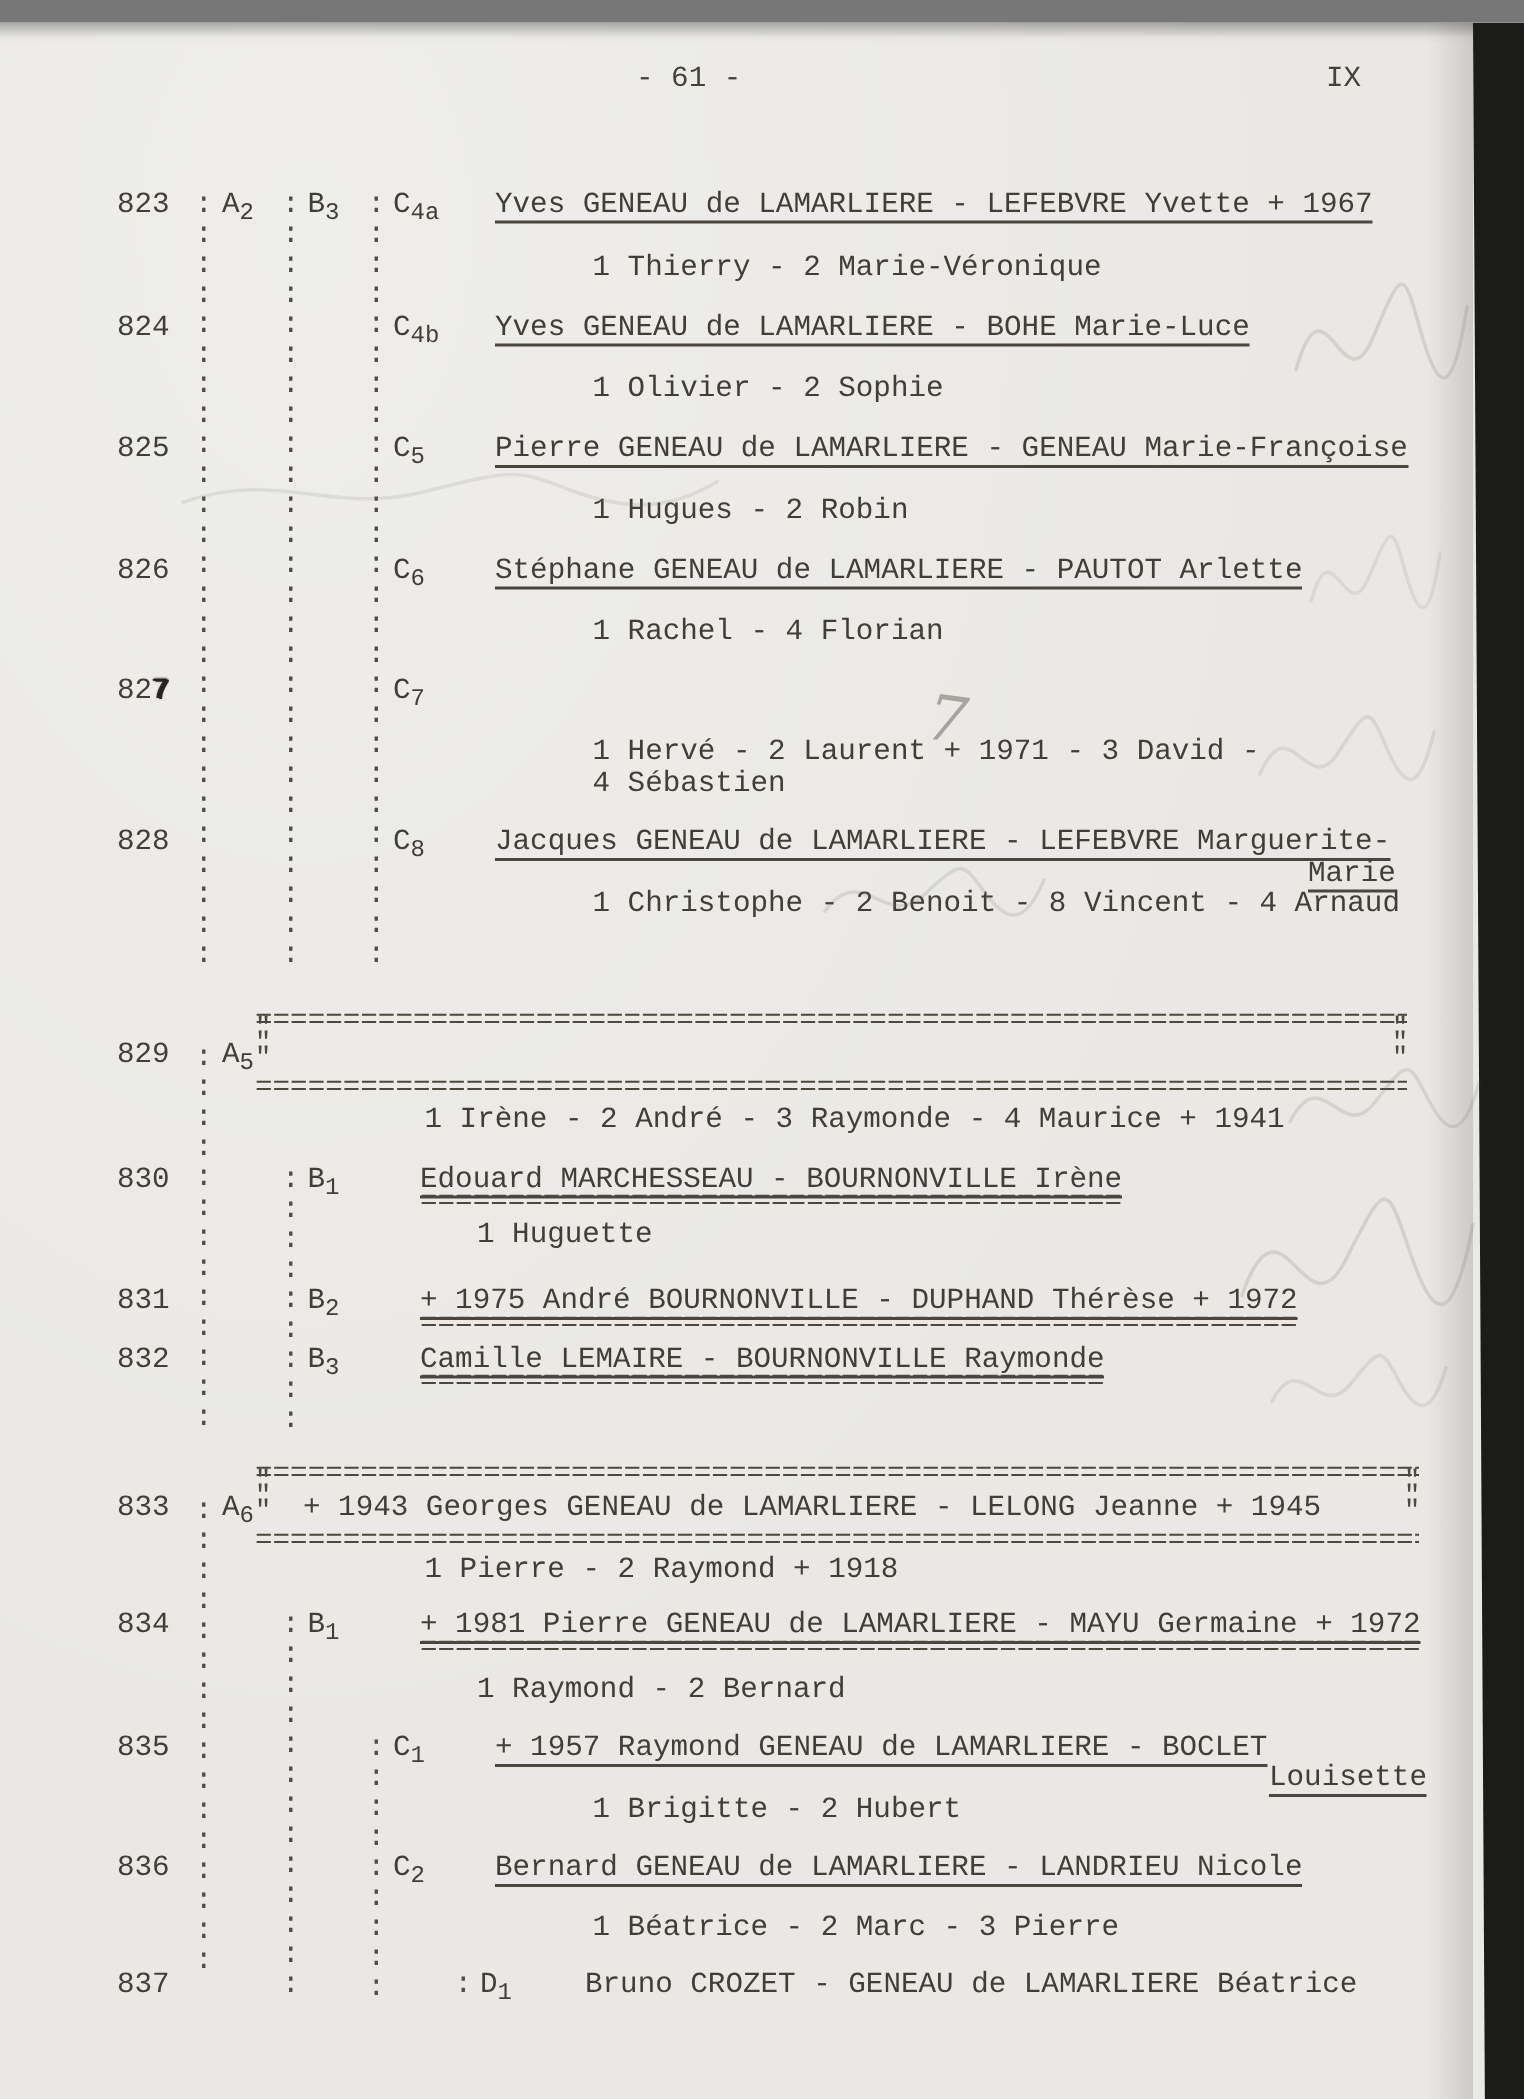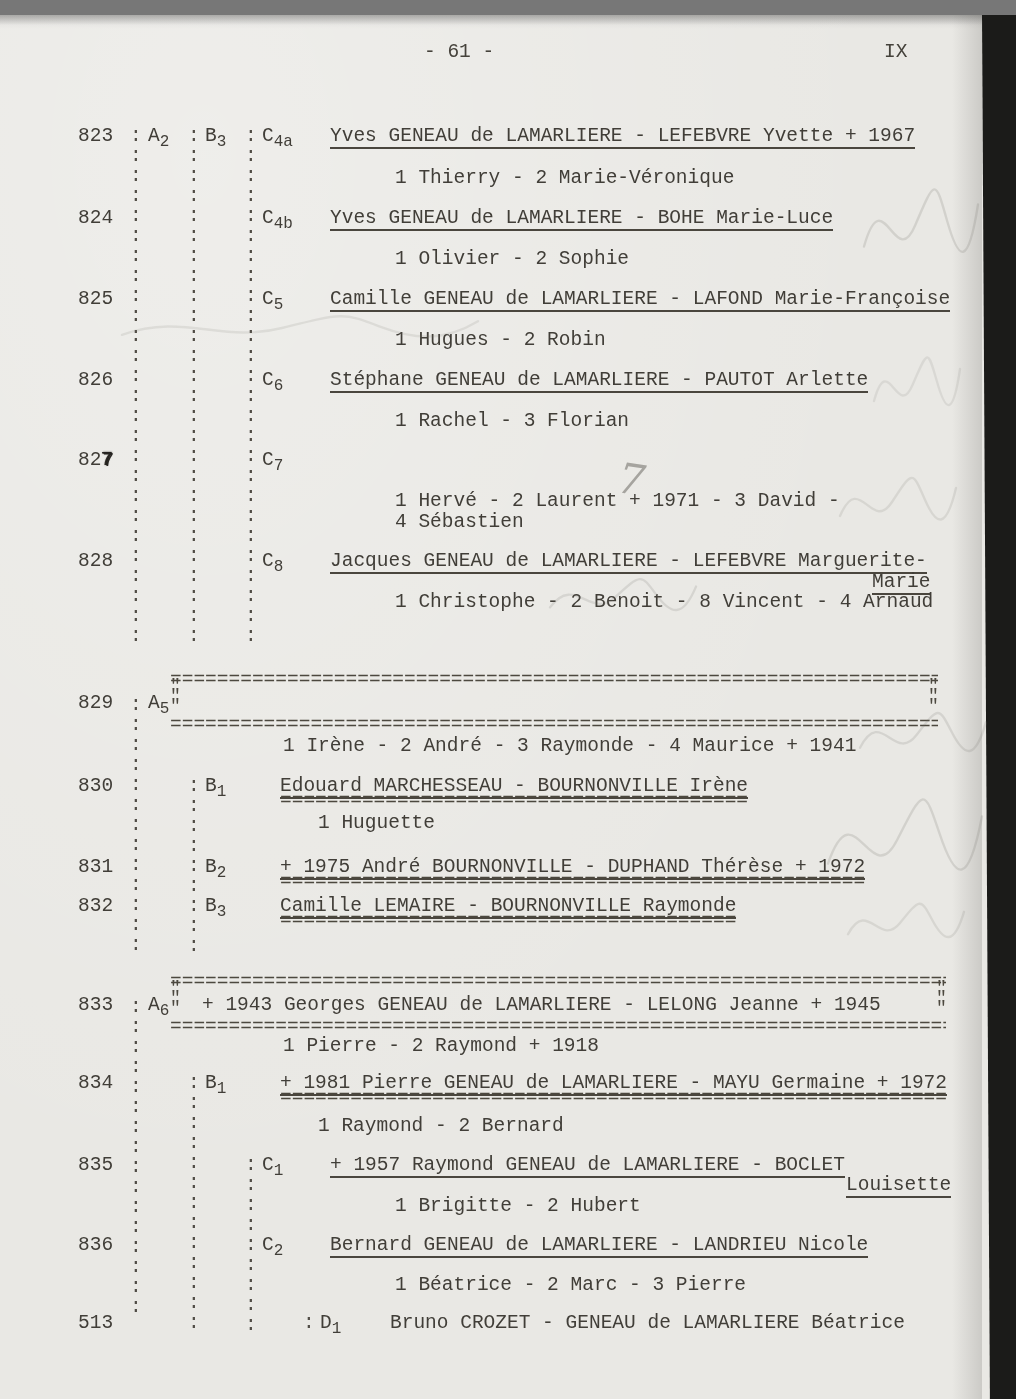--- a/index.html
+++ b/index.html
@@ -198,26 +198,26 @@
     <div class="t mk" style="left: 205px; top: 110px;">B<sub>3</sub></div>
     <div class="t mk" style="left: 262px; top: 110px;">C<sub>4a</sub></div>
     <div class="t u" style="left: 330px; top: 110px;">Yves GENEAU de LAMARLIERE - LEFEBVRE Yvette + 1967</div>
     <div class="t" style="left: 395px; top: 152px;">1 Thierry - 2 Marie-Véronique</div>
     <div class="t" style="left: 78px; top: 192px;">824</div>
     <div class="t mk" style="left: 262px; top: 192px;">C<sub>4b</sub></div>
     <div class="t u" style="left: 330px; top: 192px;">Yves GENEAU de LAMARLIERE - BOHE Marie-Luce</div>
     <div class="t" style="left: 395px; top: 233px;">1 Olivier - 2 Sophie</div>
     <div class="t" style="left: 78px; top: 273px;">825</div>
     <div class="t mk" style="left: 262px; top: 273px;">C<sub>5</sub></div>
-    <div class="t u" style="left: 330px; top: 273px;">Camille GENEAU de LAMARLIERE - LAFOND Marie-Françoise</div>
+    <div class="t u" style="left: 330px; top: 273px;">Pierre GENEAU de LAMARLIERE - GENEAU Marie-Françoise</div>
     <div class="t" style="left: 395px; top: 314px;">1 Hugues - 2 Robin</div>
     <div class="t" style="left: 78px; top: 354px;">826</div>
     <div class="t mk" style="left: 262px; top: 354px;">C<sub>6</sub></div>
     <div class="t u" style="left: 330px; top: 354px;">Stéphane GENEAU de LAMARLIERE - PAUTOT Arlette</div>
-    <div class="t" style="left: 395px; top: 395px;">1 Rachel - 3 Florian</div>
+    <div class="t" style="left: 395px; top: 395px;">1 Rachel - 4 Florian</div>
     <div class="t" style="left: 78px; top: 434px;">82<span class="sm">7</span></div>
     <div class="t mk" style="left: 262px; top: 434px;">C<sub>7</sub></div>
     <div class="t" style="left: 395px; top: 475px;">1 Hervé - 2 Laurent + 1971 - 3 David -</div>
     <div class="t" style="left: 395px; top: 496px;">4 Sébastien</div>
     <div class="t" style="left: 78px; top: 535px;">828</div>
     <div class="t mk" style="left: 262px; top: 535px;">C<sub>8</sub></div>
     <div class="t u" style="left: 330px; top: 535px;">Jacques GENEAU de LAMARLIERE - LEFEBVRE Marguerite-</div>
     <div class="t u" style="left: 872px; top: 556px;">Marie</div>
     <div class="t" style="left: 395px; top: 576px;">1 Christophe - 2 Benoit - 8 Vincent - 4 Arnaud</div>
     <div class="t" style="left: 78px; top: 677px;">829</div>
@@ -255,21 +255,21 @@
     <div class="t" style="left: 318px; top: 1100px;">1 Raymond - 2 Bernard</div>
     <div class="t" style="left: 78px; top: 1139px;">835</div>
     <div class="t mk" style="left: 262px; top: 1139px;">C<sub>1</sub></div>
     <div class="t u" style="left: 330px; top: 1139px;">+ 1957 Raymond GENEAU de LAMARLIERE - BOCLET</div>
     <div class="t u" style="left: 846px; top: 1159px;">Louisette</div>
     <div class="t" style="left: 395px; top: 1180px;">1 Brigitte - 2 Hubert</div>
     <div class="t" style="left: 78px; top: 1219px;">836</div>
     <div class="t mk" style="left: 262px; top: 1219px;">C<sub>2</sub></div>
     <div class="t u" style="left: 330px; top: 1219px;">Bernard GENEAU de LAMARLIERE - LANDRIEU Nicole</div>
     <div class="t" style="left: 395px; top: 1259px;">1 Béatrice - 2 Marc - 3 Pierre</div>
-    <div class="t" style="left: 78px; top: 1297px;">513</div>
+    <div class="t" style="left: 78px; top: 1297px;">837</div>
     <div class="t mk" style="left: 320px; top: 1297px;">D<sub>1</sub></div>
     <div class="t" style="left: 390px; top: 1297px;">Bruno CROZET - GENEAU de LAMARLIERE Béatrice</div>
     <svg width="118" height="105" class="hand" style="left: 862px; top: 158px; opacity: 0.18;">
       <path d="M2 73.5 C 21.24 5.25, 33.040000000000006 99.75, 53.1 52.5 S 73.16 5.25 84.96 47.25 S 106.2 94.5 116 31.5" fill="none" stroke="#6f6d66" stroke-width="2.4" stroke-linecap="round"></path>
     </svg>
     <svg width="360" height="34" class="hand" style="left: 120px; top: 296px; opacity: 0.13;">
       <path d="M2 23.799999999999997 C 64.8 1.7000000000000002, 100.80000000000001 32.3, 162 17 S 223.2 1.7000000000000002 259.2 15.3 S 324 30.6 358 10.2" fill="none" stroke="#6f6d66" stroke-width="2.4" stroke-linecap="round"></path>
     </svg>
     <svg width="90" height="80" class="hand" style="left: 872px; top: 330px; opacity: 0.12;">
       <path d="M2 56 C 16.2 4, 25.200000000000003 76, 40.5 40 S 55.8 4 64.8 36 S 81 72 88 24" fill="none" stroke="#6f6d66" stroke-width="2.4" stroke-linecap="round"></path>

